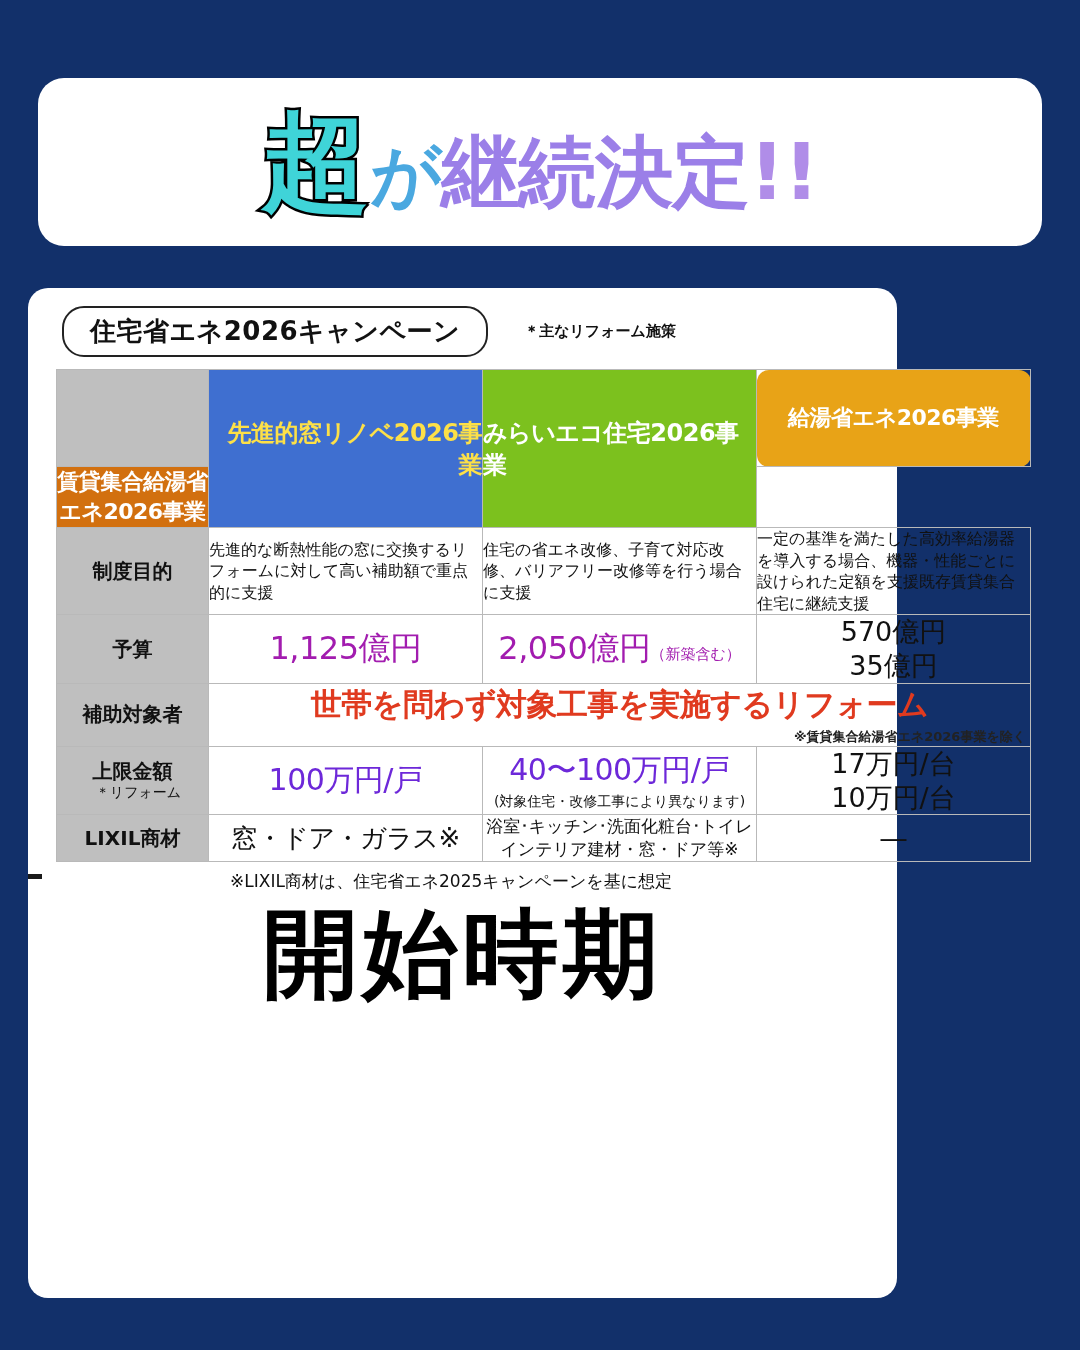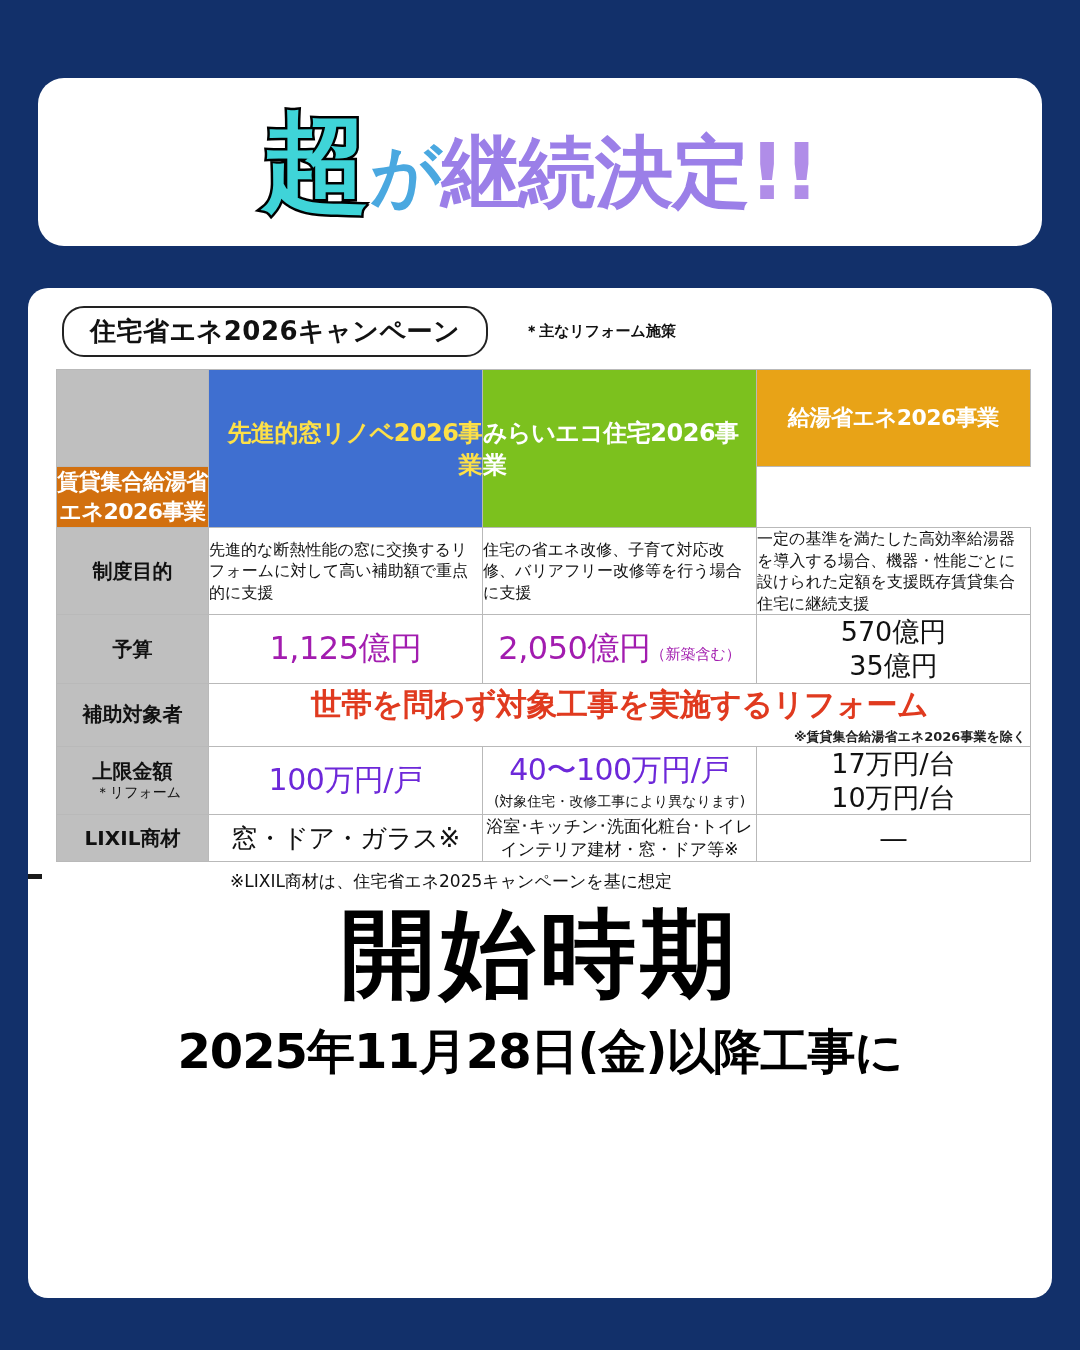--- a/index.html
+++ b/index.html
@@ -68,21 +68,21 @@
     color: #b08de8;
     -webkit-text-stroke: 3px #ffffff;
     paint-order: stroke fill;
   }
 
   
   .sheet {
     position: absolute;
     left: 28px;
     top: 288px;
-    width: 1024px;
+    width: 869px;
     height: 1010px;
     background: #ffffff;
     border-radius: 20px;
     box-sizing: border-box;
   }
 
   
   .table-wrap {
     position: absolute;
     left: 12px;
@@ -161,20 +161,21 @@
     letter-spacing: -0.5px;
   }
   .hdr-orange {
     background: #e8a317;
     color: #fff;
     text-align: center;
     font-size: 22px;
     font-weight: bold;
     letter-spacing: -0.5px;
     height: 48px;
+    border-radius: 12px;
   }
   .hdr-darkorange {
     background: #d2700f;
     color: #fff;
     text-align: center;
     font-size: 22px;
     font-weight: bold;
     letter-spacing: -0.5px;
     height: 48px;
   }
@@ -395,16 +396,15 @@
           </td>
         </tr>
       </tbody>
     </table>
 
     <div class="footnote">※LIXIL商材は、住宅省エネ2025キャンペーンを基に想定</div>
   </div>
 
   <div class="bottom">
     <h2 class="start-title">開始時期</h2>
-    <p class="start-line">2025年11月28日(金)以降工事に</p>
   </div>
 
 </div>
 
 </body></html>

